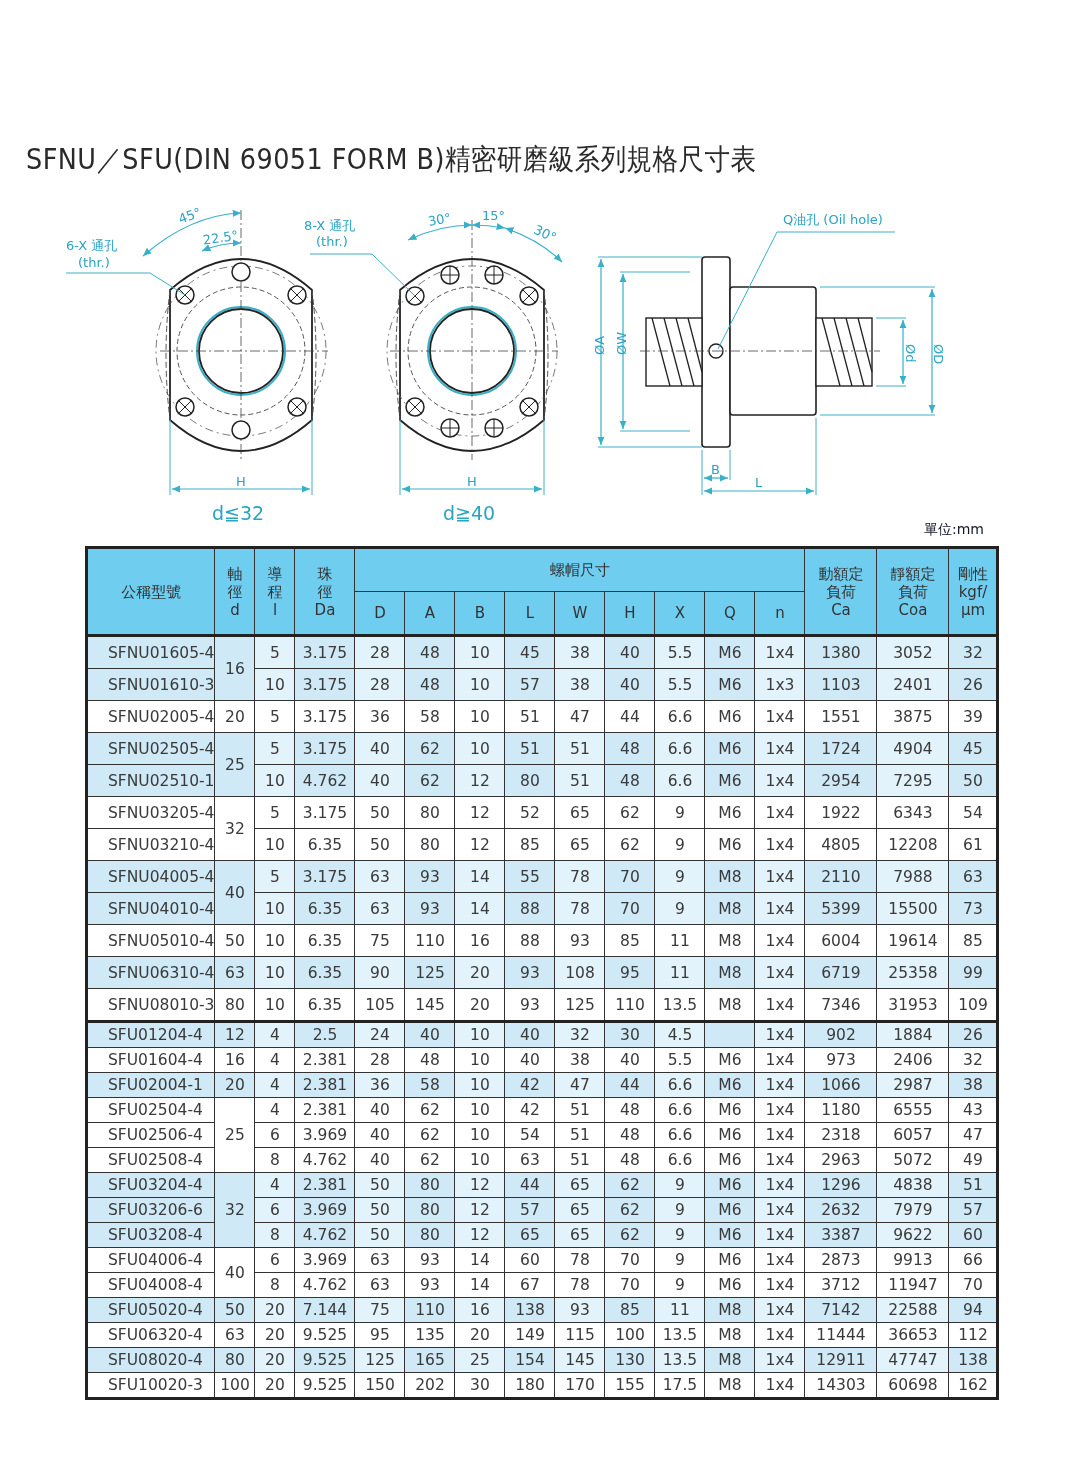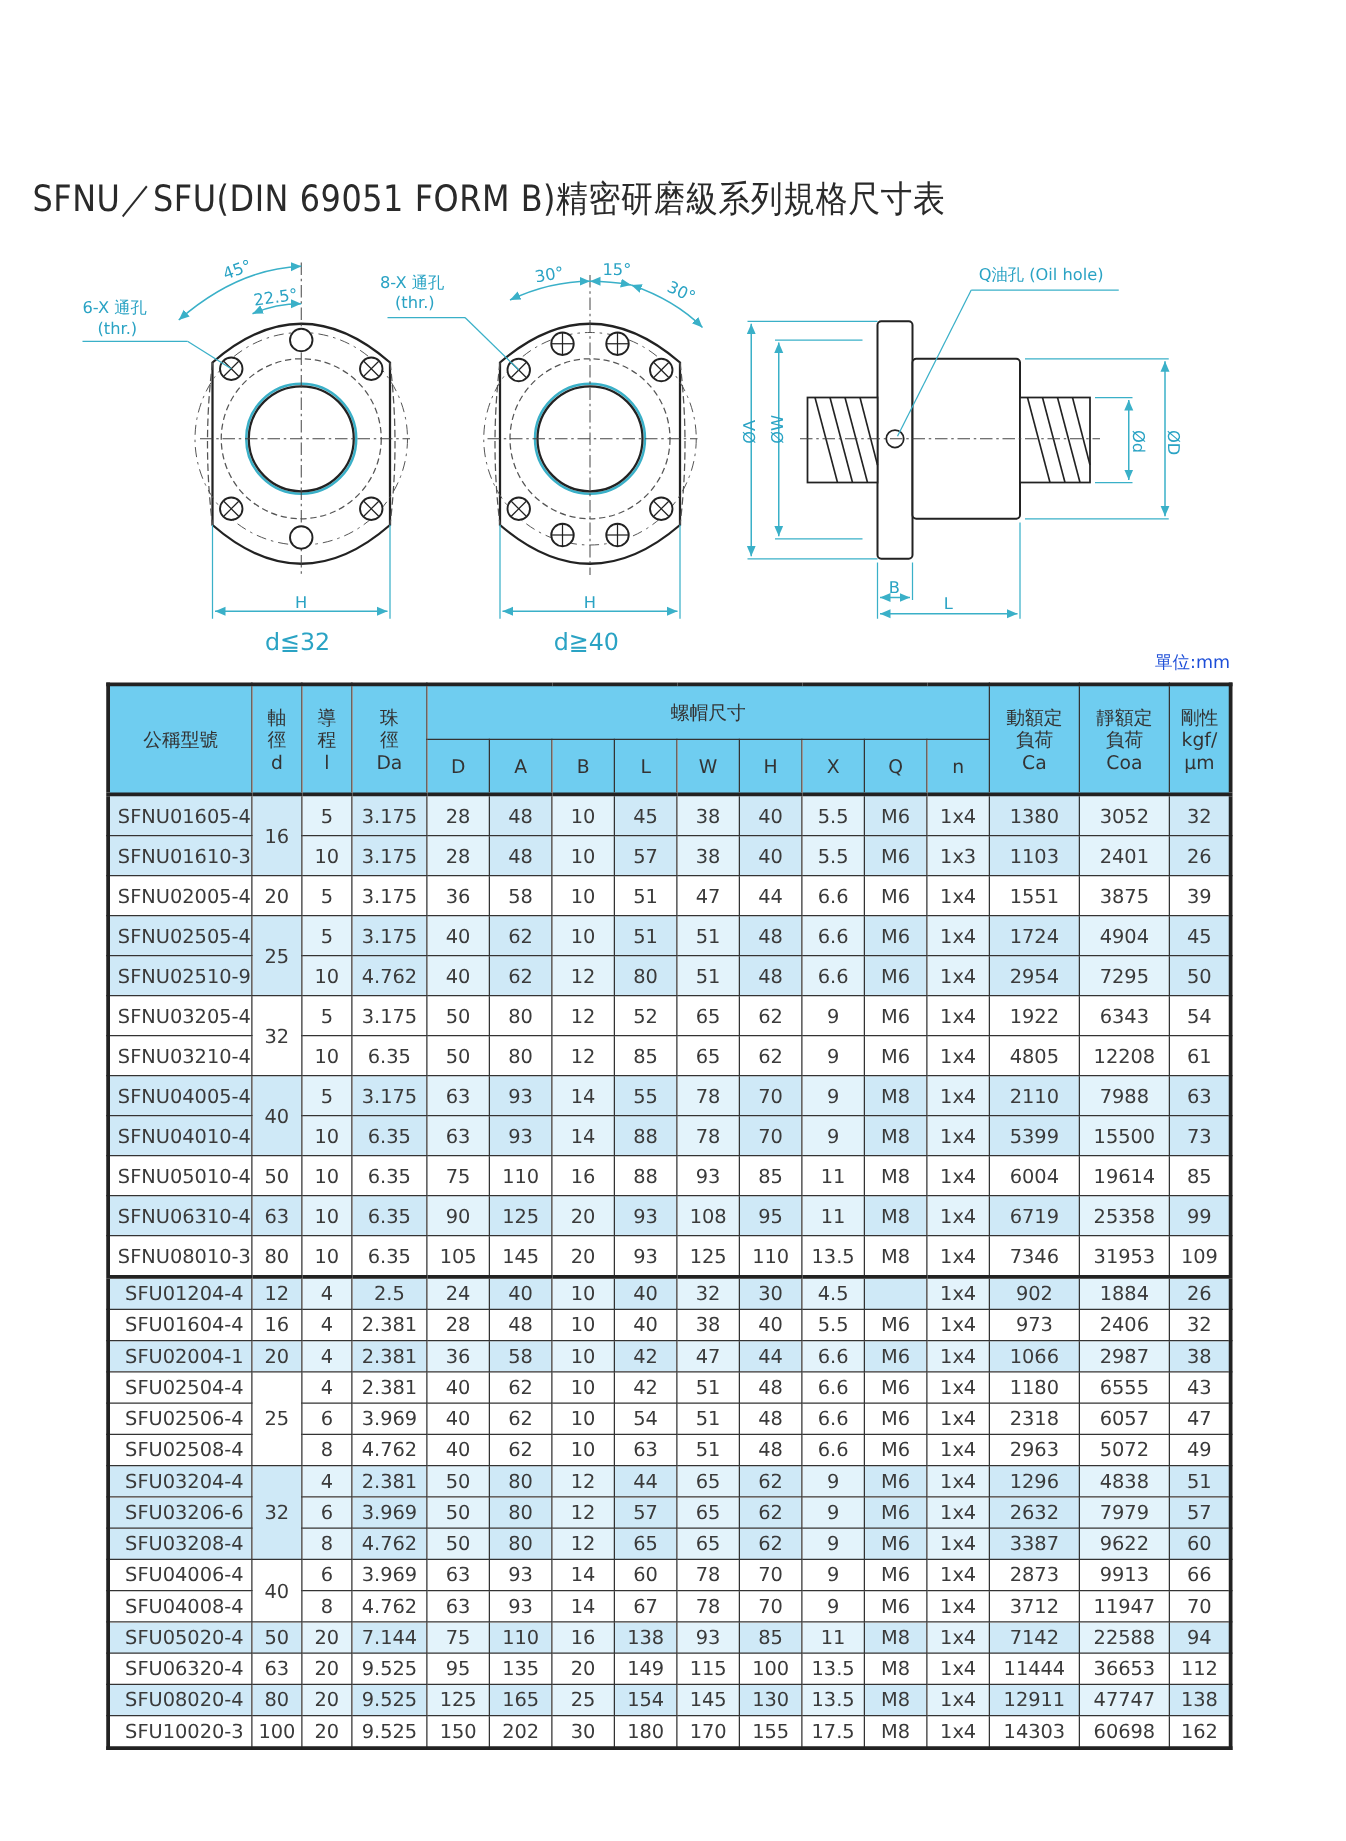--- a/index.html
+++ b/index.html
@@ -2,32 +2,32 @@
 <html><head>
 <meta charset="utf-8">
 <style>
   html, body { margin: 0; padding: 0; background: #ffffff; }
   body { width: 1077px; height: 1473px; position: relative; overflow: hidden;
          font-family: "DejaVu Sans", sans-serif; color: #333; }
   .title { position: absolute; left: 26px; top: 140px; font-size: 29px; letter-spacing: 0.5px;
            color: #2a2a2a; font-family: "DejaVu Sans", sans-serif; font-weight: normal;
            transform: scaleX(0.88); transform-origin: left center; white-space: nowrap; }
   .drawings { position: absolute; left: 0; top: 195px; width: 1077px; height: 345px; }
-  .unit { position: absolute; right: 93px; top: 521px; font-size: 14px; color: #1d4ed8; }
+  .unit { position: absolute; right: 93px; top: 521px; font-size: 14px; color: #0f172a; }
   .spec-table { position: absolute; left: 85px; top: 546px; border-collapse: collapse;
                 table-layout: fixed; border: 3px solid #222; }
   .spec-table th, .spec-table td { border: 1.5px solid #333; padding: 0; text-align: center;
                 font-family: "DejaVu Sans", sans-serif; font-weight: normal; color: #3a3a3a;
                 white-space: nowrap; overflow: hidden; }
   .spec-table th { background: #6fcdf0; font-size: 15px; line-height: 18px; color: #333; }
   .spec-table thead tr.sub th { height: 42px; }
   .spec-table thead tr.top th { height: 42px; }
   .spec-table thead { border-bottom: 3px solid #222; }
   .spec-table td { font-size: 15.5px; }
-  .spec-table td.model { text-align: center; padding-left: 6px; }
+  .spec-table td.model { text-align: left; padding-left: 20px; }
   tr.sfnu td { height: 31px; }
   tr.sfu td { height: 24px; }
   tr.blue td { background: #cfe9f7; }
   tr.blue td.tint { background: #e3f3fb; }
   tr.white td { background: #ffffff; }
   td.merged-blue { background: #cfe9f7 !important; }
   td.merged-white { background: #ffffff !important; }
   tr.section-start td { border-top: 3px solid #222; }
   .stacked { display: block; }
 </style>
@@ -321,21 +321,21 @@
         <td class=" tint">51</td>
         <td>48</td>
         <td class=" tint">6.6</td>
         <td>M6</td>
         <td class=" tint">1x4</td>
         <td>1724</td>
         <td class=" tint">4904</td>
         <td>45</td>
       </tr>
       <tr class="sfnu blue">
-        <td class="model">SFNU02510-9</td>
+        <td class="model">SFNU02510-1</td>
         <td class=" tint">10</td>
         <td>4.762</td>
         <td class=" tint">40</td>
         <td>62</td>
         <td class=" tint">12</td>
         <td>80</td>
         <td class=" tint">51</td>
         <td>48</td>
         <td class=" tint">6.6</td>
         <td>M6</td>

